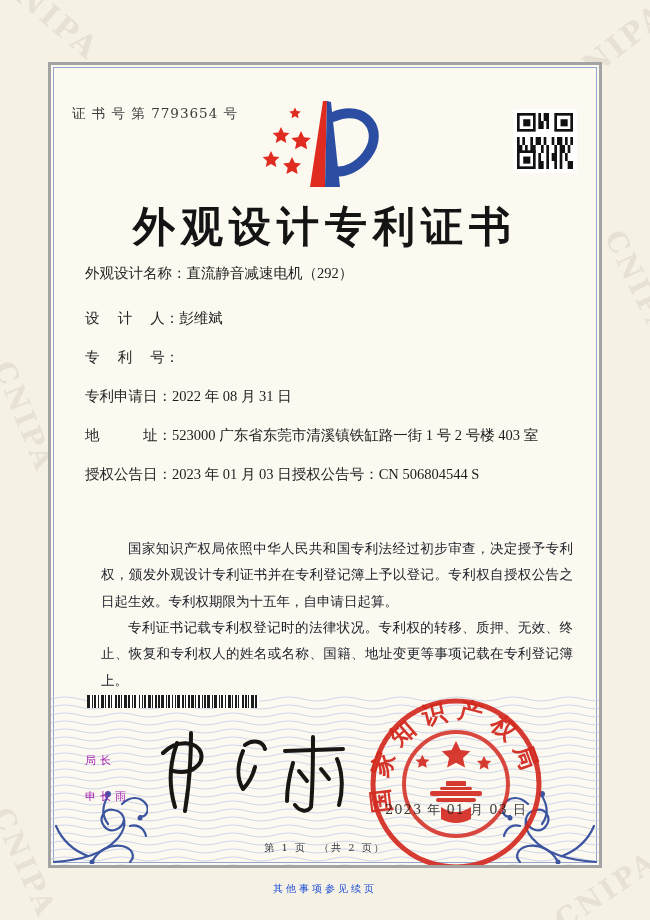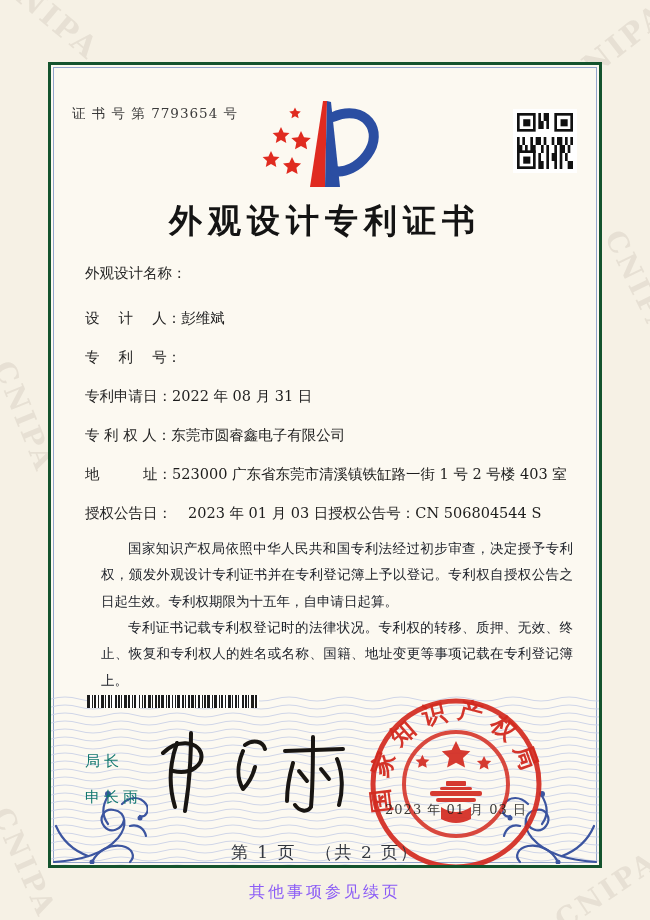--- a/index.html
+++ b/index.html
@@ -32,21 +32,21 @@
     position:absolute; left:120px; top:500px;
     font-size:110px; font-style:italic;
     color:rgba(210,192,158,0.22);
     transform:rotate(-26deg);
     pointer-events:none; z-index:0;
   }
   
   .cert-border {
     position:absolute; left:48px; top:62px;
     width:554px; height:806px;
-    border:3px solid #14532d;
+    border:3px solid #a3a3a3;
     background:#fcf9f1;
   }
   .cert-border-inner {
     position:absolute; inset:2px;
     border:1px solid #93a5cd;
   }
   .cert-inner {
     position:absolute; inset:0;
     overflow:hidden;
   }
@@ -60,71 +60,71 @@
     transform:translateX(-50%);
     width:132px; height:102px;
   }
   .qr {
     position:absolute; right:22px; top:44px;
     width:64px; height:64px; background:#fff; padding:4px;
   }
   .cert-title {
     position:absolute; left:0; top:134px; width:100%;
     text-align:center;
-    font-size:33px; font-weight:bold; letter-spacing:6px;
+    font-size:42px; font-weight:bold; letter-spacing:6px;
     color:#141414;
   }
   
   .fields {
     position:absolute; left:34px; top:196px; right:20px;
     font-size:14.5px; color:#262626;
   }
-  .field-row { display:flex; white-space:pre; margin-bottom:14px; line-height:25px; }
+  .field-row { display:flex; white-space:pre; margin-bottom:14px; line-height:25px;font-family:Liberation Serif, serif; }
   .field-row.first { margin-bottom:20px; }
   .field-label { color:#262626; }
   .field-value { color:#1d1d1d; }
   .field-row.double { display:flex; }
   .field-pair2 { display:flex; white-space:pre; }
   
   .paragraphs {
     position:absolute; left:30px; right:26px; top:470px;
     font-size:13.5px; line-height:1.95; color:#20242c;
     text-align:justify;
   }
   .paragraphs p { text-indent:2em;margin-left:20px; }
   
   .bottom-band {
     position:absolute; left:0; right:0; bottom:0; height:170px;
   }
   .wave-bg { position:absolute; inset:0; }
   .barcode { position:absolute; left:36px; top:0; width:172px; height:13px; }
   .director {
     position:absolute; left:34px; top:48px;
-    font-size:15px; letter-spacing:4px; color:#0f766e; line-height:36px;
+    font-size:11px; letter-spacing:4px; color:#a21caf; line-height:36px;
     z-index:3;
   }
   .signature { position:absolute; left:96px; top:30px; width:210px; height:92px; z-index:3; }
   .seal { position:absolute; left:316px; top:0px; width:178px; height:178px; z-index:2; }
   .seal-date {
     position:absolute; left:316px; top:106px; width:178px;
     text-align:center; font-size:13px; letter-spacing:1px;
     color:rgba(30,28,26,0.88); z-index:4; white-space:nowrap;
   }
   .page-number {
     position:absolute; left:0; width:100%; top:146px;
-    text-align:center; font-size:17px; color:#33373f;
+    text-align:center; font-size:10px; color:#33373f;
     letter-spacing:2px; z-index:3;
   }
   .flourish { position:absolute; bottom:1px; width:96px; height:98px; z-index:1; }
   .flourish.left  { left:1px; }
   .flourish.right { right:1px; transform:scaleX(-1); }
   
   .footer-note {
     position:absolute; left:0; top:882px; width:100%;
-    text-align:center; font-size:16px; letter-spacing:3px; color:#8b5cf6;
+    text-align:center; font-size:10px; letter-spacing:3px; color:#1d4ed8;
   }
 </style>
 </head>
 <body>
 
 <div class="wm wm1">CNIPA</div>
 <div class="wm wm2">CNIPA</div>
 <div class="wm wm3">CNIPA</div>
 <div class="wm wm4">CNIPA</div>
 <div class="wm wm5">CNIPA</div>
@@ -170,42 +170,39 @@
         <rect x="49" y="7" width="8" height="8"></rect>
         <rect x="7" y="49" width="8" height="8"></rect>
       </g>
     </svg>
 
     <div class="cert-title">外观设计专利证书</div>
 
     <div class="fields">
       <div class="field-row first">
         <span class="field-label">外观设计名称：</span>
+        <span class="field-value">直流静音减速电机（292）</span>
       </div>
       <div class="field-row">
         <span class="field-label">设　 计　 人：</span>
         <span class="field-value">彭维斌</span>
       </div>
       <div class="field-row">
         <span class="field-label">专　 利　 号：</span>
       </div>
       <div class="field-row">
         <span class="field-label">专利申请日：</span>
         <span class="field-value">2022 年 08 月 31 日</span>
       </div>
       <div class="field-row">
-        <span class="field-label">专 利 权 人：</span>
-        <span class="field-value">东莞市圆睿鑫电子有限公司</span>
-      </div>
-      <div class="field-row">
         <span class="field-label">地　　　址：</span>
         <span class="field-value">523000 广东省东莞市清溪镇铁缸路一街 1 号 2 号楼 403 室</span>
       </div>
       <div class="field-row double">
-        <span style="white-space:pre; display:flex;gap:16px;">
+        <span style="white-space:pre; display:flex;">
           <span class="field-label">授权公告日：</span>
           <span class="field-value">2023 年 01 月 03 日</span>
         </span>
         <span class="field-pair2">
           <span class="field-label">授权公告号：</span>
           <span class="field-value">CN 506804544 S</span>
         </span>
       </div>
     </div>
 

